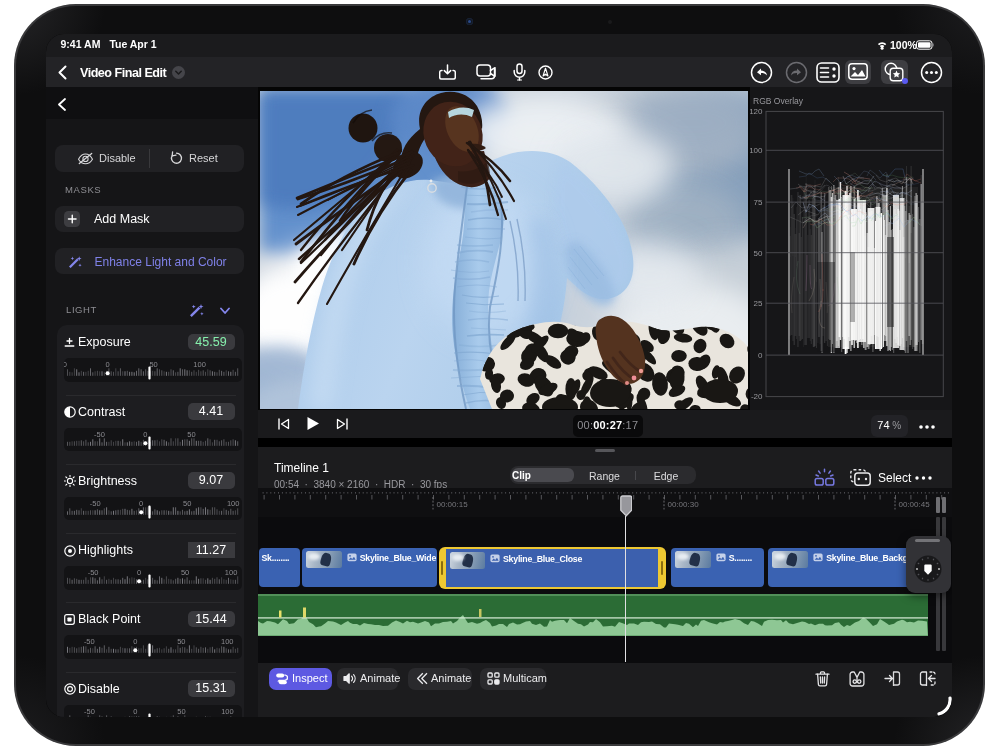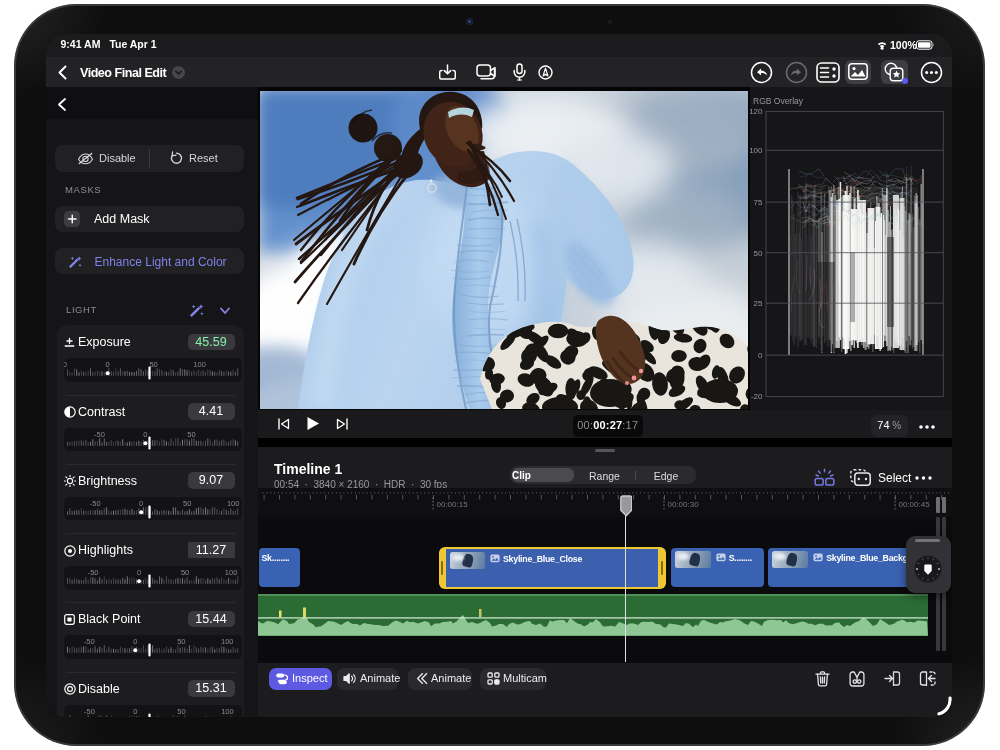--- a/index.html
+++ b/index.html
@@ -1266,21 +1266,21 @@
       </svg>
 <div class="a" style="left:527px;top:381.5px;width:69.5px;height:21.5px;border-radius:5px;background:#0a0a0b;text-align:center;line-height:21.5px;font-size:11px;letter-spacing:.2px"><span style="color:#8e8e93">00:</span><span style="color:#fff;font-weight:bold">00:27</span><span style="color:#8e8e93">:17</span></div>
 <div class="a" style="left:824.5px;top:381.7px;width:37.5px;height:21.4px;border-radius:6px;background:#232327;text-align:center;line-height:21.4px;font-size:11px"><span style="color:#fff">74</span><span style="color:#9a9a9e;font-size:10px"> %</span></div>
 <svg class="a" style="left:873px;top:391px" width="16" height="4" viewBox="0 0 16 4">
         <circle cx="2" cy="2" r="1.8" fill="#fff"></circle>
         <circle cx="8" cy="2" r="1.8" fill="#fff"></circle>
         <circle cx="14" cy="2" r="1.8" fill="#fff"></circle>
       </svg>
 <div class="a" style="left:212px;top:413.5px;width:694px;height:269.5px;background:#1c1c1e;border-radius:0 0 18px 0"></div>
 <div class="a" style="left:548.5px;top:415px;width:20.5px;height:3.6px;border-radius:2px;background:#56565a"></div>
-<div class="a" style="left:228px;top:427.5px;color:#fff;font-size:14px;font-weight:bold">Timeline 1</div>
+<div class="a" style="left:228px;top:427.5px;color:#fff;font-size:12px;font-weight:normal">Timeline 1</div>
 <div class="a" style="left:228px;top:445px;color:#98989d;font-size:10px">00:54 &nbsp;·&nbsp; 3840 × 2160 &nbsp;·&nbsp; HDR &nbsp;·&nbsp; 30 fps</div>
 <div class="a" style="left:464px;top:432.5px;width:186px;height:18px;border-radius:8px;background:#2b2b2e"></div>
 <div class="a" style="left:466px;top:434.5px;width:62px;height:14px;border-radius:6px;background:#4a4a4f"></div>
 <div class="a" style="left:589px;top:437px;width:1px;height:9px;background:#48484c"></div>
 <div class="a" style="left:466px;top:436.5px;width:62px;text-align:left;color:#fff;font-size:10px;font-weight:bold">Clip</div>
 <div class="a" style="left:528px;top:436.5px;width:61px;text-align:center;color:#dcdcde;font-size:10.5px">Range</div>
 <div class="a" style="left:590px;top:436.5px;width:60px;text-align:center;color:#dcdcde;font-size:10.5px">Edge</div>
 <svg class="a" style="left:768px;top:434px" width="21" height="19" viewBox="0 0 21 19">
 <g stroke="#7678e0" stroke-width="1.5" fill="none" stroke-linecap="round">
 <rect x="1.2" y="10.5" width="8" height="6.5" rx="1.8"></rect>
@@ -1530,20 +1530,32 @@
         <line x1="175" y1="9" x2="175" y2="21.5" stroke="#6a6a6f" stroke-width="1" stroke-dasharray="2 1.6"></line>
         <text x="178.5" y="19" font-size="8" fill="#77777c" font-family="Liberation Sans">00:00:15</text>
         <line x1="406" y1="9" x2="406" y2="21.5" stroke="#6a6a6f" stroke-width="1" stroke-dasharray="2 1.6"></line>
         <text x="409.5" y="19" font-size="8" fill="#77777c" font-family="Liberation Sans">00:00:30</text>
         <line x1="637" y1="9" x2="637" y2="21.5" stroke="#6a6a6f" stroke-width="1" stroke-dasharray="2 1.6"></line>
         <text x="640.5" y="19" font-size="8" fill="#77777c" font-family="Liberation Sans">00:00:45</text>
       </svg>
 <div class="a" style="left:212.5px;top:514.5px;width:41px;height:39px;background:#3a62b2;border-radius:4px;overflow:hidden">
         <div class="a" style="left:3px;top:4.5px;color:#fff;font-size:8.8px;font-weight:bold;letter-spacing:-0.25px;white-space:nowrap">Sk........</div>
       </div>
+<div class="a" style="left:255.5px;top:514.5px;width:135.8px;height:39px;background:#3a62b2;border-radius:4px;overflow:hidden">
+        <div class="a" style="left:4.2px;top:3px;width:36px;height:16.6px;border-radius:2.5px;overflow:hidden;background:linear-gradient(105deg,#cfd8e2 0%,#a8b6c6 30%,#8fa3b8 55%,#5a7aa0 100%)">
+<div class="a" style="left:15.12px;top:2px;width:10px;height:13px;background:#223048;border-radius:40% 40% 30% 30%/50% 50% 30% 30%;transform:rotate(14deg)"></div>
+<div class="a" style="left:2px;top:1.5px;width:12px;height:7px;background:#e8edf2;border-radius:50%;filter:blur(1.5px)"></div>
+        </div>
+        <svg class="a" style="left:45.2px;top:5px" width="10" height="8.6" viewBox="0 0 10 8.6">
+          <rect x="0.4" y="0.4" width="9.2" height="7.8" rx="1.6" fill="#dde4f2" opacity="0.85"></rect>
+          <circle cx="3" cy="2.8" r="0.9" fill="#3a62b2"></circle>
+          <path d="M1.6 6.8 l2.2-2.2 1.4 1.3 1.8-2.2 1.6 3.1 z" fill="#3a62b2"></path>
+        </svg>
+        <div class="a" style="left:58.2px;top:4.5px;color:#fff;font-size:8.8px;font-weight:bold;letter-spacing:-0.25px;white-space:nowrap">Skyline_Blue_Wide</div>
+      </div>
 <div class="a" style="left:624.5px;top:514.5px;width:93px;height:39px;background:#3a62b2;border-radius:4px;overflow:hidden">
         <div class="a" style="left:4.2px;top:3px;width:36px;height:16.6px;border-radius:2.5px;overflow:hidden;background:linear-gradient(105deg,#cfd8e2 0%,#a8b6c6 30%,#8fa3b8 55%,#5a7aa0 100%)">
 <div class="a" style="left:15.12px;top:2px;width:10px;height:13px;background:#223048;border-radius:40% 40% 30% 30%/50% 50% 30% 30%;transform:rotate(14deg)"></div>
 <div class="a" style="left:2px;top:1.5px;width:12px;height:7px;background:#e8edf2;border-radius:50%;filter:blur(1.5px)"></div>
         </div>
         <svg class="a" style="left:45.2px;top:5px" width="10" height="8.6" viewBox="0 0 10 8.6">
           <rect x="0.4" y="0.4" width="9.2" height="7.8" rx="1.6" fill="#dde4f2" opacity="0.85"></rect>
           <circle cx="3" cy="2.8" r="0.9" fill="#3a62b2"></circle>
           <path d="M1.6 6.8 l2.2-2.2 1.4 1.3 1.8-2.2 1.6 3.1 z" fill="#3a62b2"></path>
         </svg>

